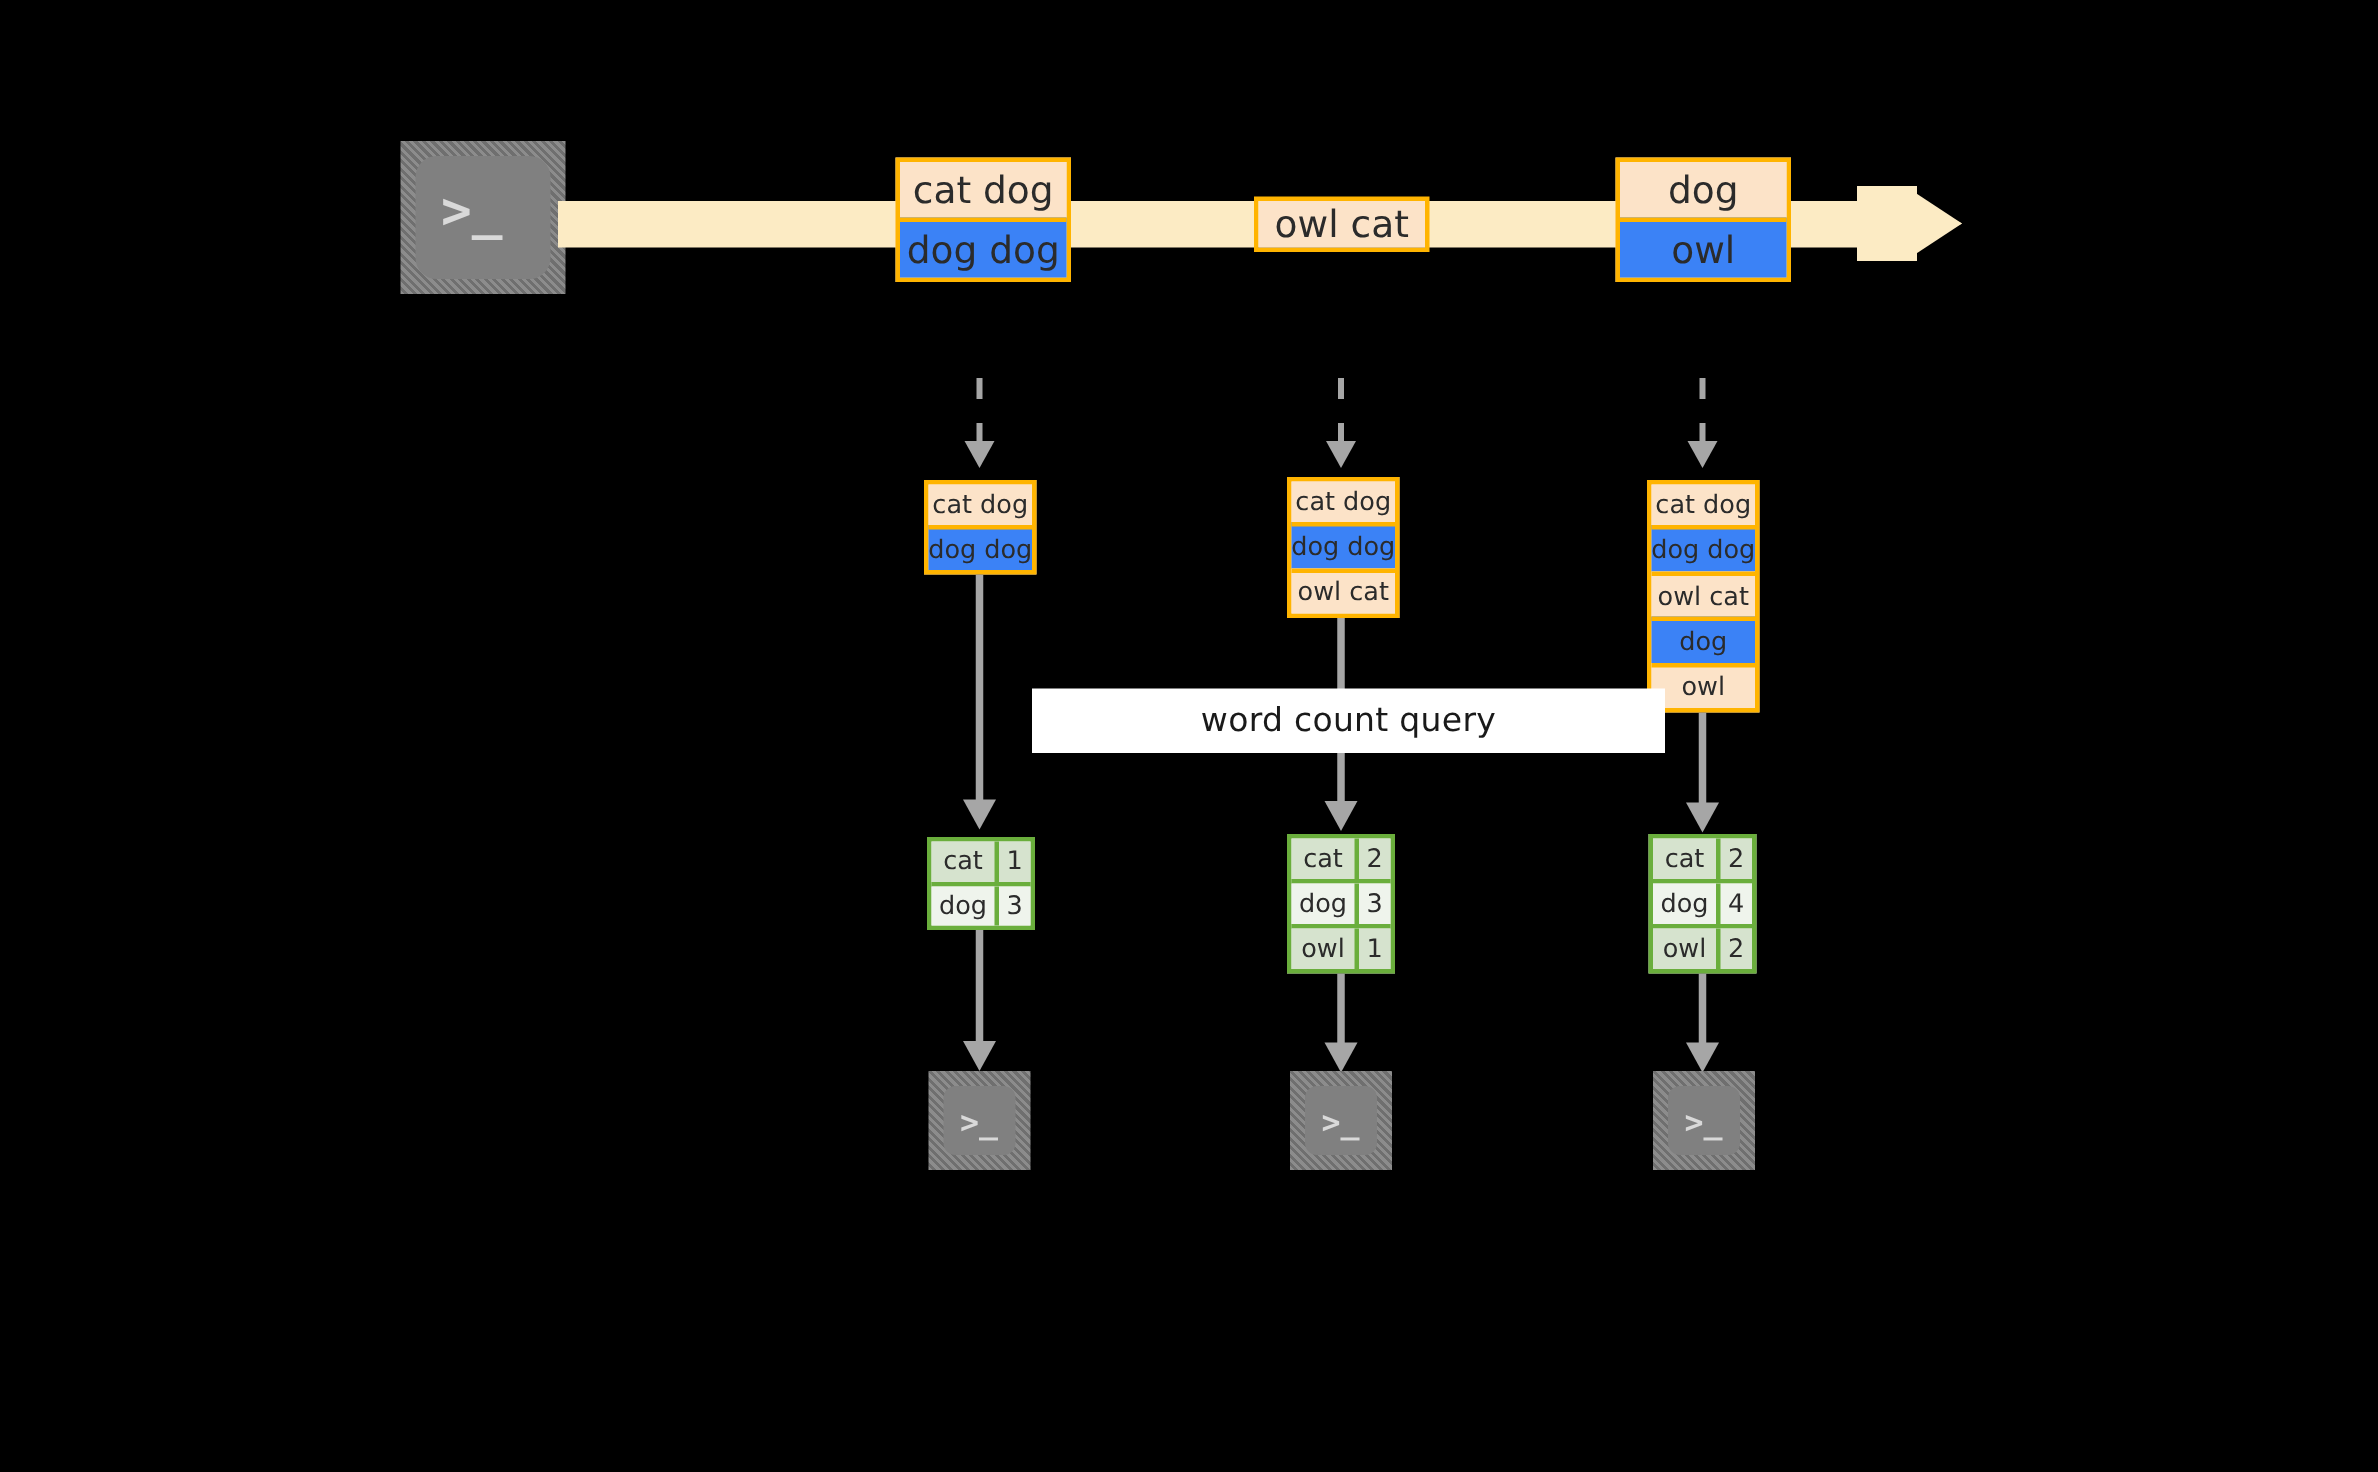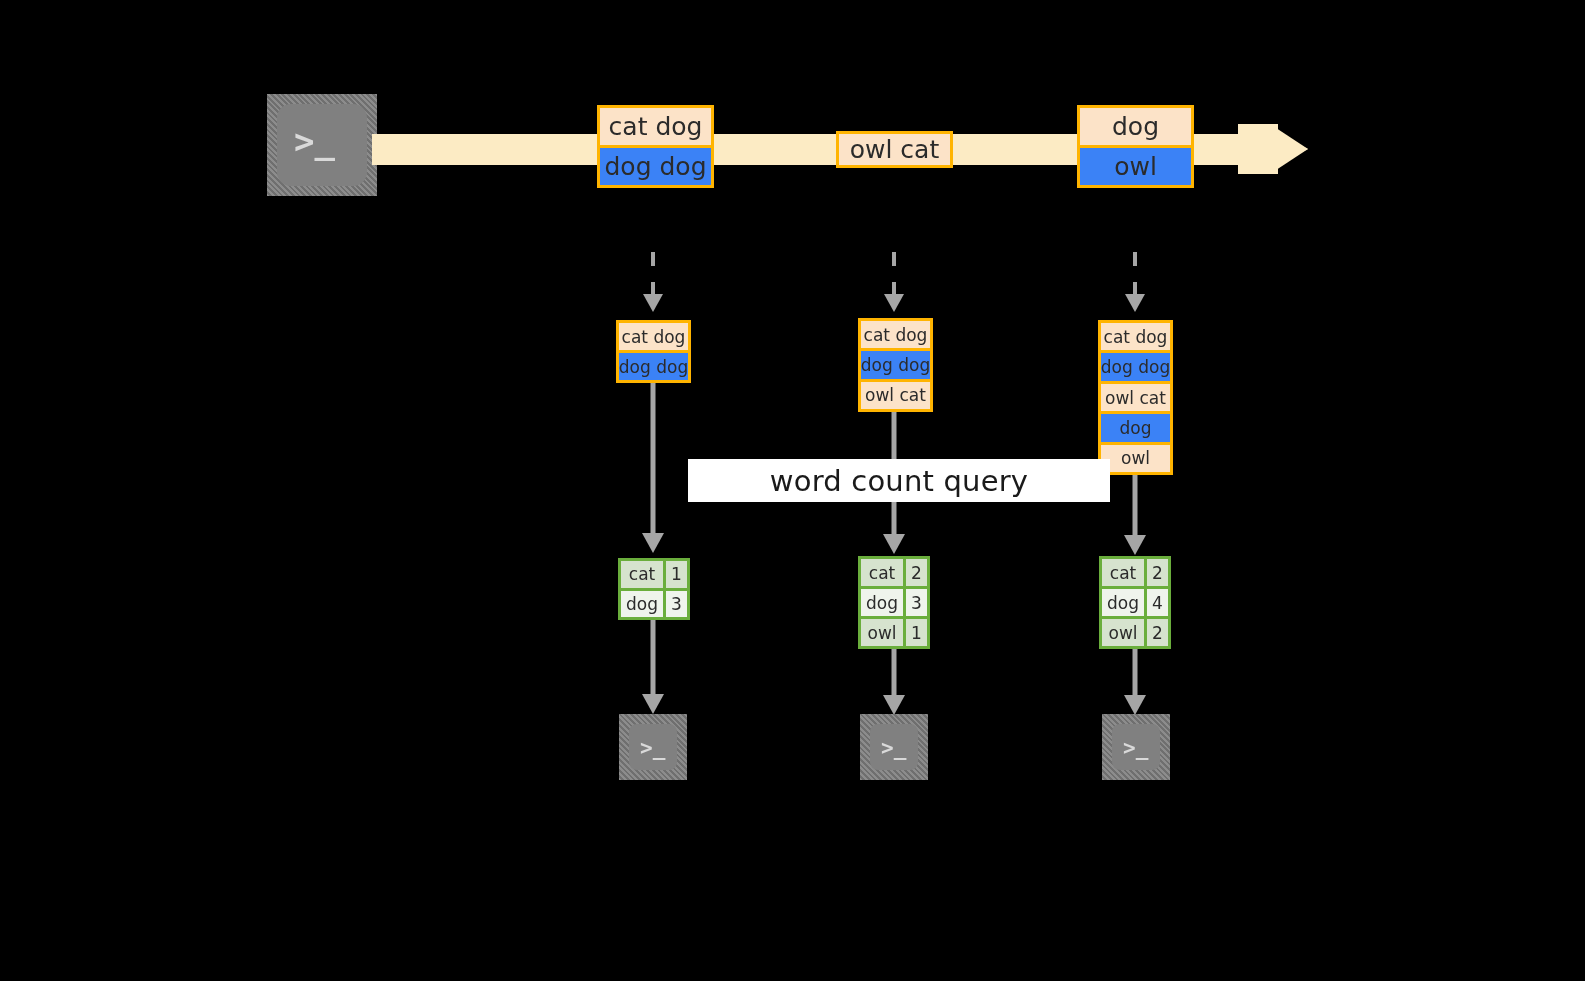--- a/index.html
+++ b/index.html
@@ -132,21 +132,21 @@
     left: 688px;
     top: 459px;
     width: 422px;
     height: 43px;
     background: #FFFFFF;
     display: flex;
     align-items: center;
     justify-content: center;
   }
   .wband .wtext {
-    font-size: 29px;
+    font-size: 22px;
     color: #1a1a1a;
     white-space: nowrap;
     letter-spacing: 0.2px;
   }
 </style>
 </head>
 <body>
 
 <div id="stage">
 

